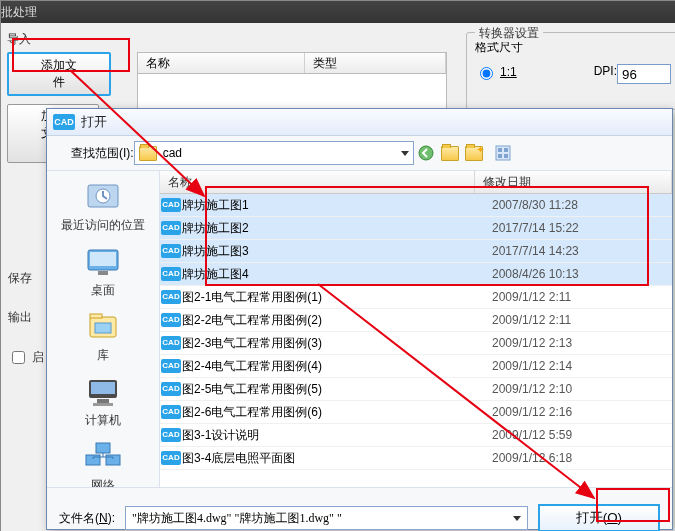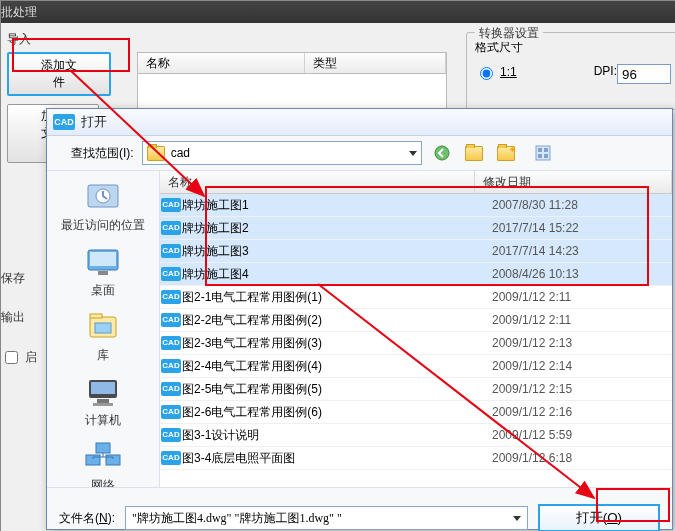--- a/index.html
+++ b/index.html
@@ -13,35 +13,35 @@
 .btn{display:inline-block;border:1px solid #999;background:linear-gradient(#fff,#e2e2e2);padding:3px 30px;border-radius:2px;font-size:12px;cursor:pointer}
 
 .list-head{display:flex;background:linear-gradient(#fdfdfd,#ececec);border:1px solid #bbb;height:20px;line-height:20px}
 .list-head .col{border-right:1px solid #d0d0d0;padding:0 8px}
 
 .group{position:absolute;border:1px solid #bbb;border-radius:3px;padding:6px 8px 10px 8px;background:#f0f0f0}
 .group .legend{position:absolute;top:-8px;left:8px;background:#f0f0f0;padding:0 4px;color:#333}
 .radio{display:inline-flex;align-items:center;gap:4px;margin-right:18px}
 .smallinput{border:1px solid #7a9ccc;height:18px;width:44px;padding:0 4px;background:#fff}
 
-.leftlabels{position:absolute;left:1px;top:270px;color:#333}
+.leftlabels{position:absolute;left:8px;top:270px;color:#333}
 .leftlabels div{margin-bottom:22px}
 .chkrow{display:flex;align-items:center;gap:4px;margin-top:8px}
 
 
 .redbox{position:absolute;border:2px solid #e60012;pointer-events:none}
 .arrow{position:absolute;pointer-events:none;z-index:50}
 
 
 .dlg{position:absolute;left:46px;top:108px;width:625px;height:420px;background:#f6f8fa;border:1px solid #6b88af;box-shadow:3px 3px 10px rgba(0,0,0,.3)}
 .dlg-title{height:26px;background:linear-gradient(#f9fbff,#e3ecfa);display:flex;align-items:center;gap:6px;padding:0 6px;border-bottom:1px solid #c6d3e6}
 .cad-badge{display:inline-block;width:22px;height:16px;background:#2aa3e8;color:#fff;font-size:9px;font-weight:bold;text-align:center;line-height:16px;border-radius:2px}
 .dlg-title .t{font-size:13px;color:#222}
 
-.dlg-top{height:34px;display:flex;align-items:center;gap:8px;padding:0 8px 0 24px;border-bottom:1px solid #dbe2ee}
+.dlg-top{height:34px;display:flex;align-items:center;padding:0 8px 0 24px;border-bottom:1px solid #dbe2ee}
 .combo{flex:1;display:flex;align-items:center;border:1px solid #8aa6cc;background:#fff;height:22px;padding:0 4px;gap:6px;max-width:270px}
 .combo .drop{margin-left:auto;width:0;height:0;border-left:4px solid transparent;border-right:4px solid transparent;border-top:5px solid #333}
 .toolbar-ico{width:22px;height:22px;display:inline-flex;align-items:center;justify-content:center;border:1px solid transparent;border-radius:2px}
 .folder-ico{width:16px;height:13px;background:linear-gradient(#ffe9a6,#f7c94b);border:1px solid #c9a227;border-radius:1px;position:relative}
 .folder-ico:before{content:"";position:absolute;top:-3px;left:0;width:7px;height:3px;background:#f7c94b;border:1px solid #c9a227;border-bottom:none}
 
 .dlg-body{display:flex;height:calc(100% - 26px - 34px - 44px)}
 .places{width:112px;background:#f6f8fa;border-right:1px solid #dbe2ee;display:flex;flex-direction:column;align-items:center;padding-top:6px;gap:2px;overflow:auto}
 .place{width:100%;text-align:center;font-size:12px;color:#333;cursor:pointer;padding:2px 0 6px 0}
 .place .pi{width:42px;height:36px;margin:0 auto 2px auto}
@@ -266,21 +266,21 @@
                 <span class="cad-badge" style="width:20px;height:14px;line-height:14px;font-size:8px">CAD</span>
               </span>
               <span class="nm">图2-4电气工程常用图例(4)</span>
               <span class="dt">2009/1/12 2:14</span>
             </div>
             <div class="row">
               <span class="ic">
                 <span class="cad-badge" style="width:20px;height:14px;line-height:14px;font-size:8px">CAD</span>
               </span>
               <span class="nm">图2-5电气工程常用图例(5)</span>
-              <span class="dt">2009/1/12 2:15</span>
+              <span class="dt">2009/1/12 2:10</span>
             </div>
             <div class="row">
               <span class="ic">
                 <span class="cad-badge" style="width:20px;height:14px;line-height:14px;font-size:8px">CAD</span>
               </span>
               <span class="nm">图2-6电气工程常用图例(6)</span>
               <span class="dt">2009/1/12 2:16</span>
             </div>
             <div class="row">
               <span class="ic">

